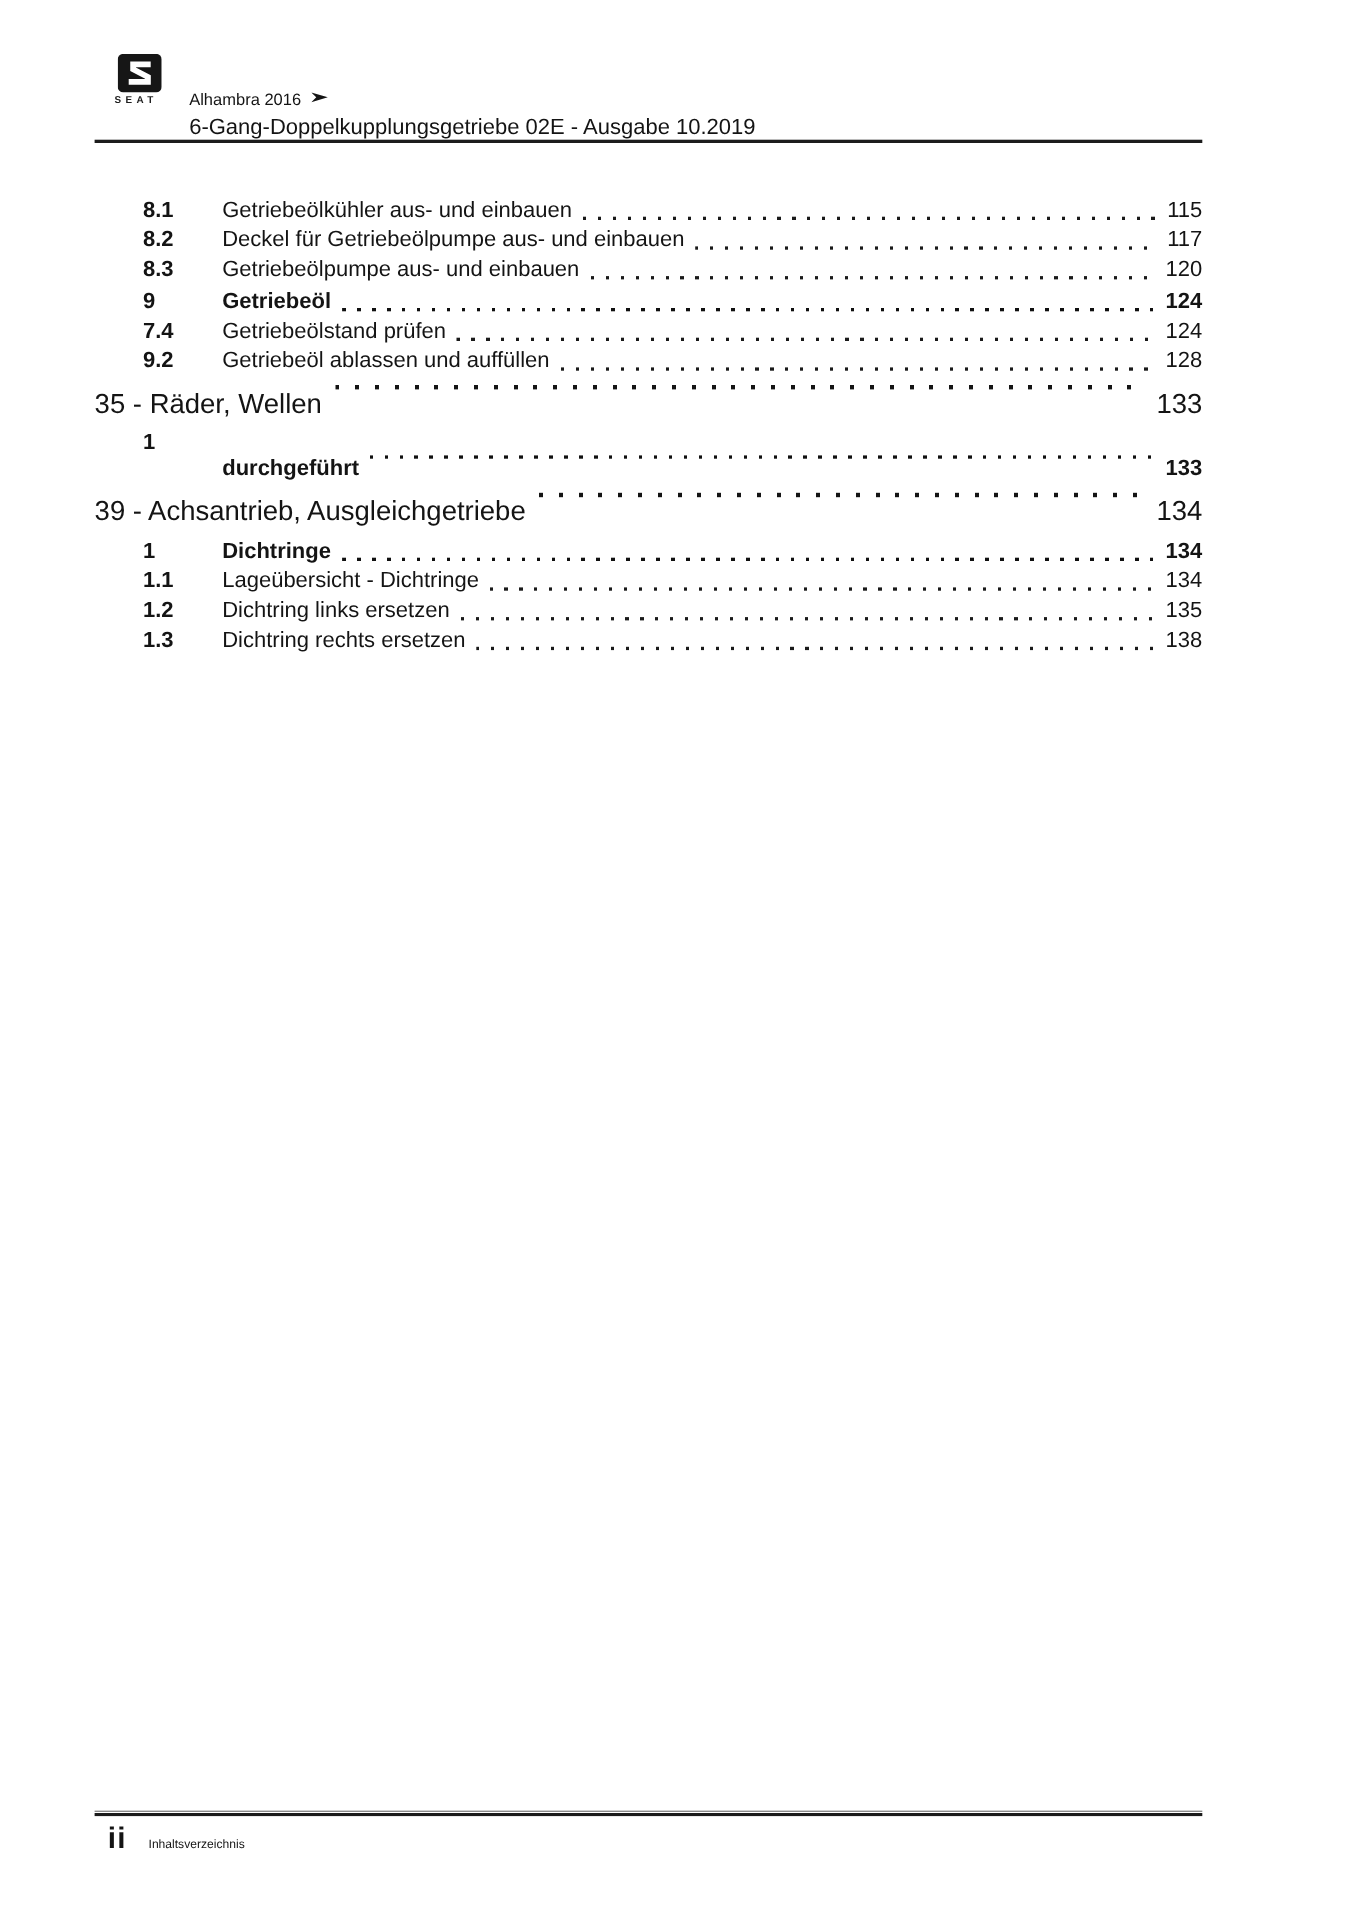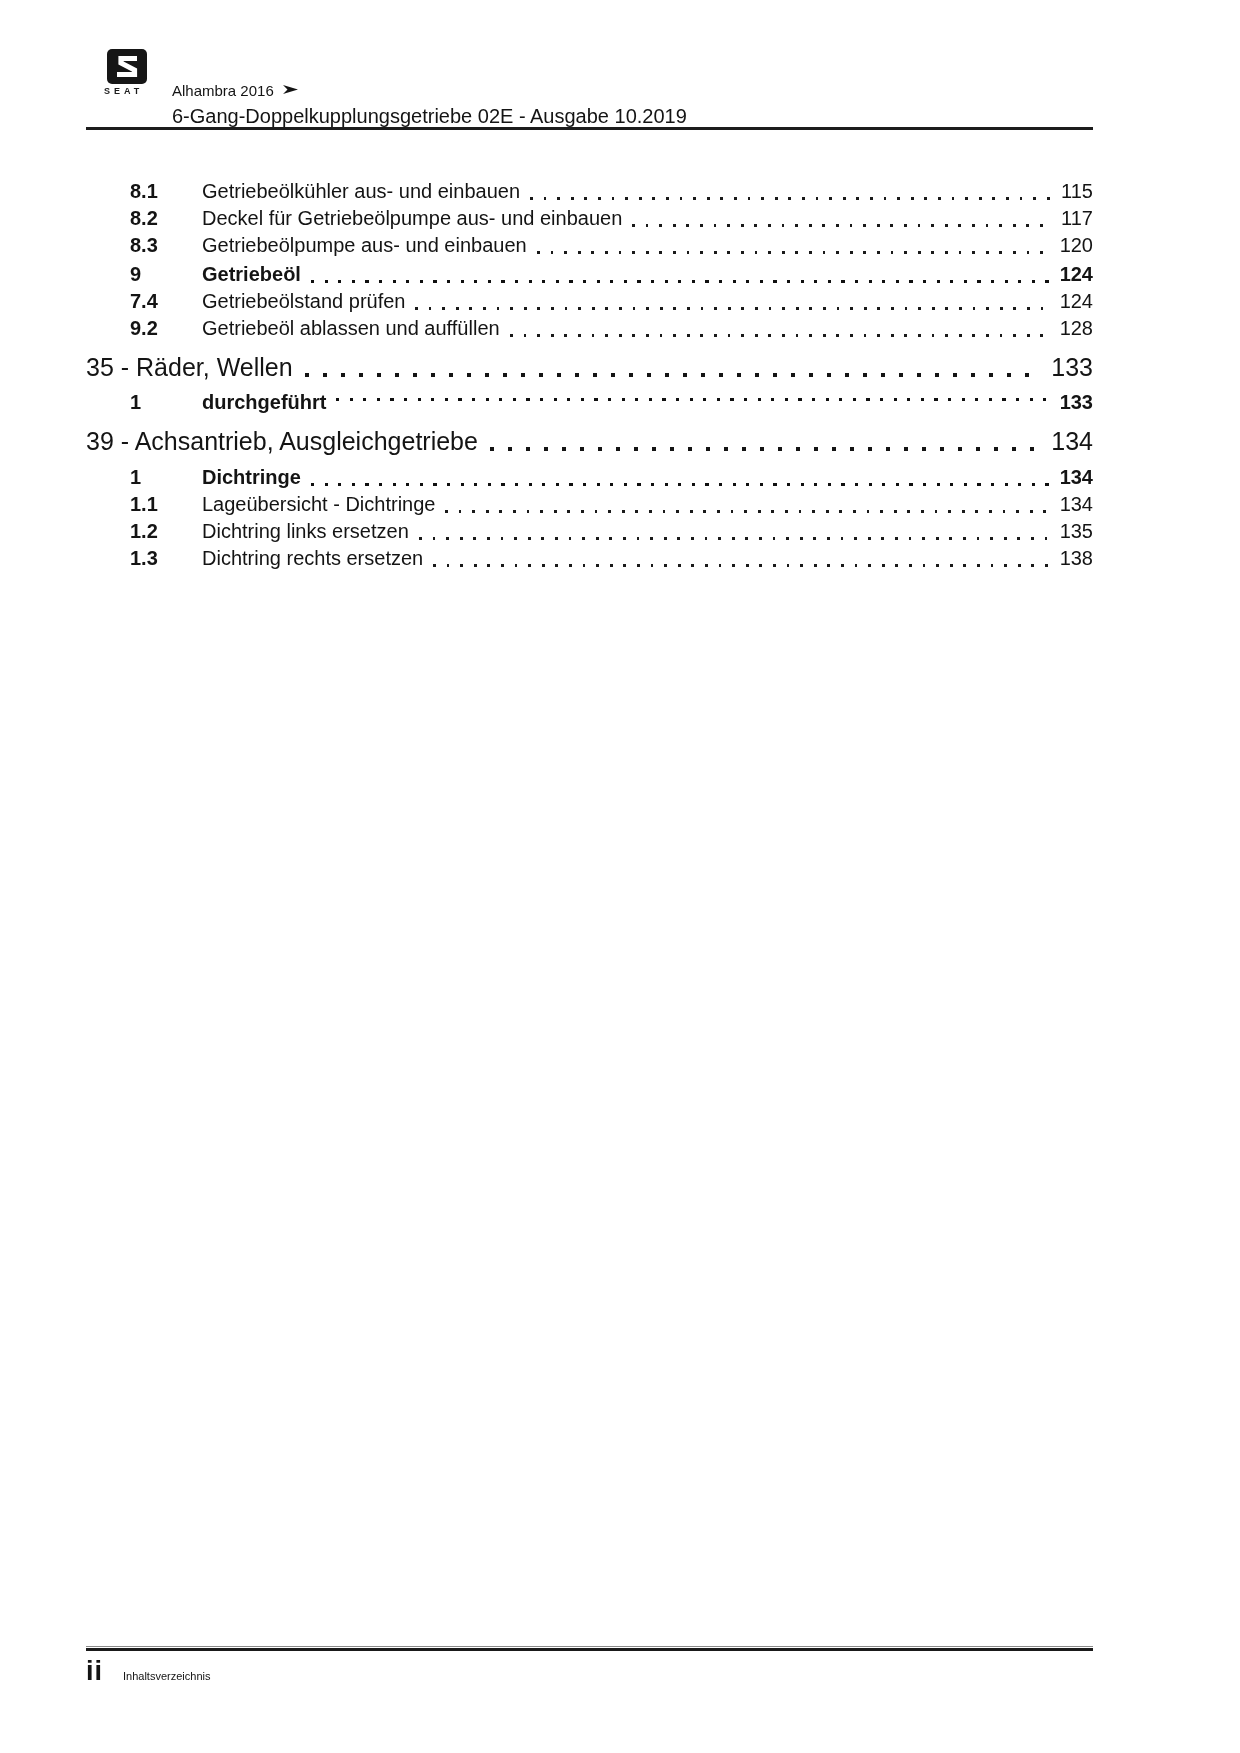--- a/index.html
+++ b/index.html
@@ -21,31 +21,31 @@
   .row{display:flex;align-items:flex-start;font-size:20px;line-height:27px;}
   .row .num{flex:none;width:116px;padding-left:44px;box-sizing:border-box;font-weight:bold;}
   .row .body{flex:1;display:flex;align-items:flex-end;min-width:0;}
   .row .title{flex:0 1 auto;}
   .leader{flex:1 1 24px;height:3px;margin:0 9px 5px 10px;
     background:repeating-linear-gradient(to right,#1a1a1a 0 2.8px,transparent 2.8px 13.6px);}
   .page{flex:none;}
   .row.bold{font-weight:700;}
   .row.bold .leader{height:3.2px;
     background:repeating-linear-gradient(to right,#101010 0 3.2px,transparent 3.2px 13.6px);}
-  .chapter{display:flex;align-items:flex-end;font-size:25px;line-height:34px;}
+  .chapter{display:flex;align-items:flex-start;font-size:25px;line-height:34px;}
   .chapter .leader{height:4px;margin:0 10px 7px 12px;
     background:repeating-linear-gradient(to right,#141414 0 3.6px,transparent 3.6px 18px);}
   .row.wrap{line-height:24px;}
   .row.wrap .body-col{flex:1;min-width:0;}
-  .row.wrap .lastline{display:flex;align-items:center;}
+  .row.wrap .lastline{display:flex;align-items:flex-start;margin-top:24px;}
   .mt2{margin-top:2px}.mt6{margin-top:6px}.mt8{margin-top:8px}.mt10{margin-top:10px}
   
   .footer-rule{position:absolute;left:86px;top:1646px;width:1007px;height:5px;
     background:linear-gradient(to bottom,#8a8a8a 0 1px,#ffffff 1px 2px,#1a1a1a 2px 100%);}
-  .footer{position:absolute;left:86px;top:1656px;display:flex;align-items:baseline;gap:20px;}
+  .footer{position:absolute;left:98px;top:1656px;display:flex;align-items:baseline;gap:20px;}
   .roman{font-size:27px;font-weight:700;letter-spacing:1px;}
   .footer-label{font-size:11px;}
 </style>
 </head>
 <body>
 
 <div class="logo">
   <span>
     <svg width="40" height="35" viewBox="0 0 40 35">
       <rect x="0" y="0" width="40" height="35" rx="5" fill="#161616"></rect>

